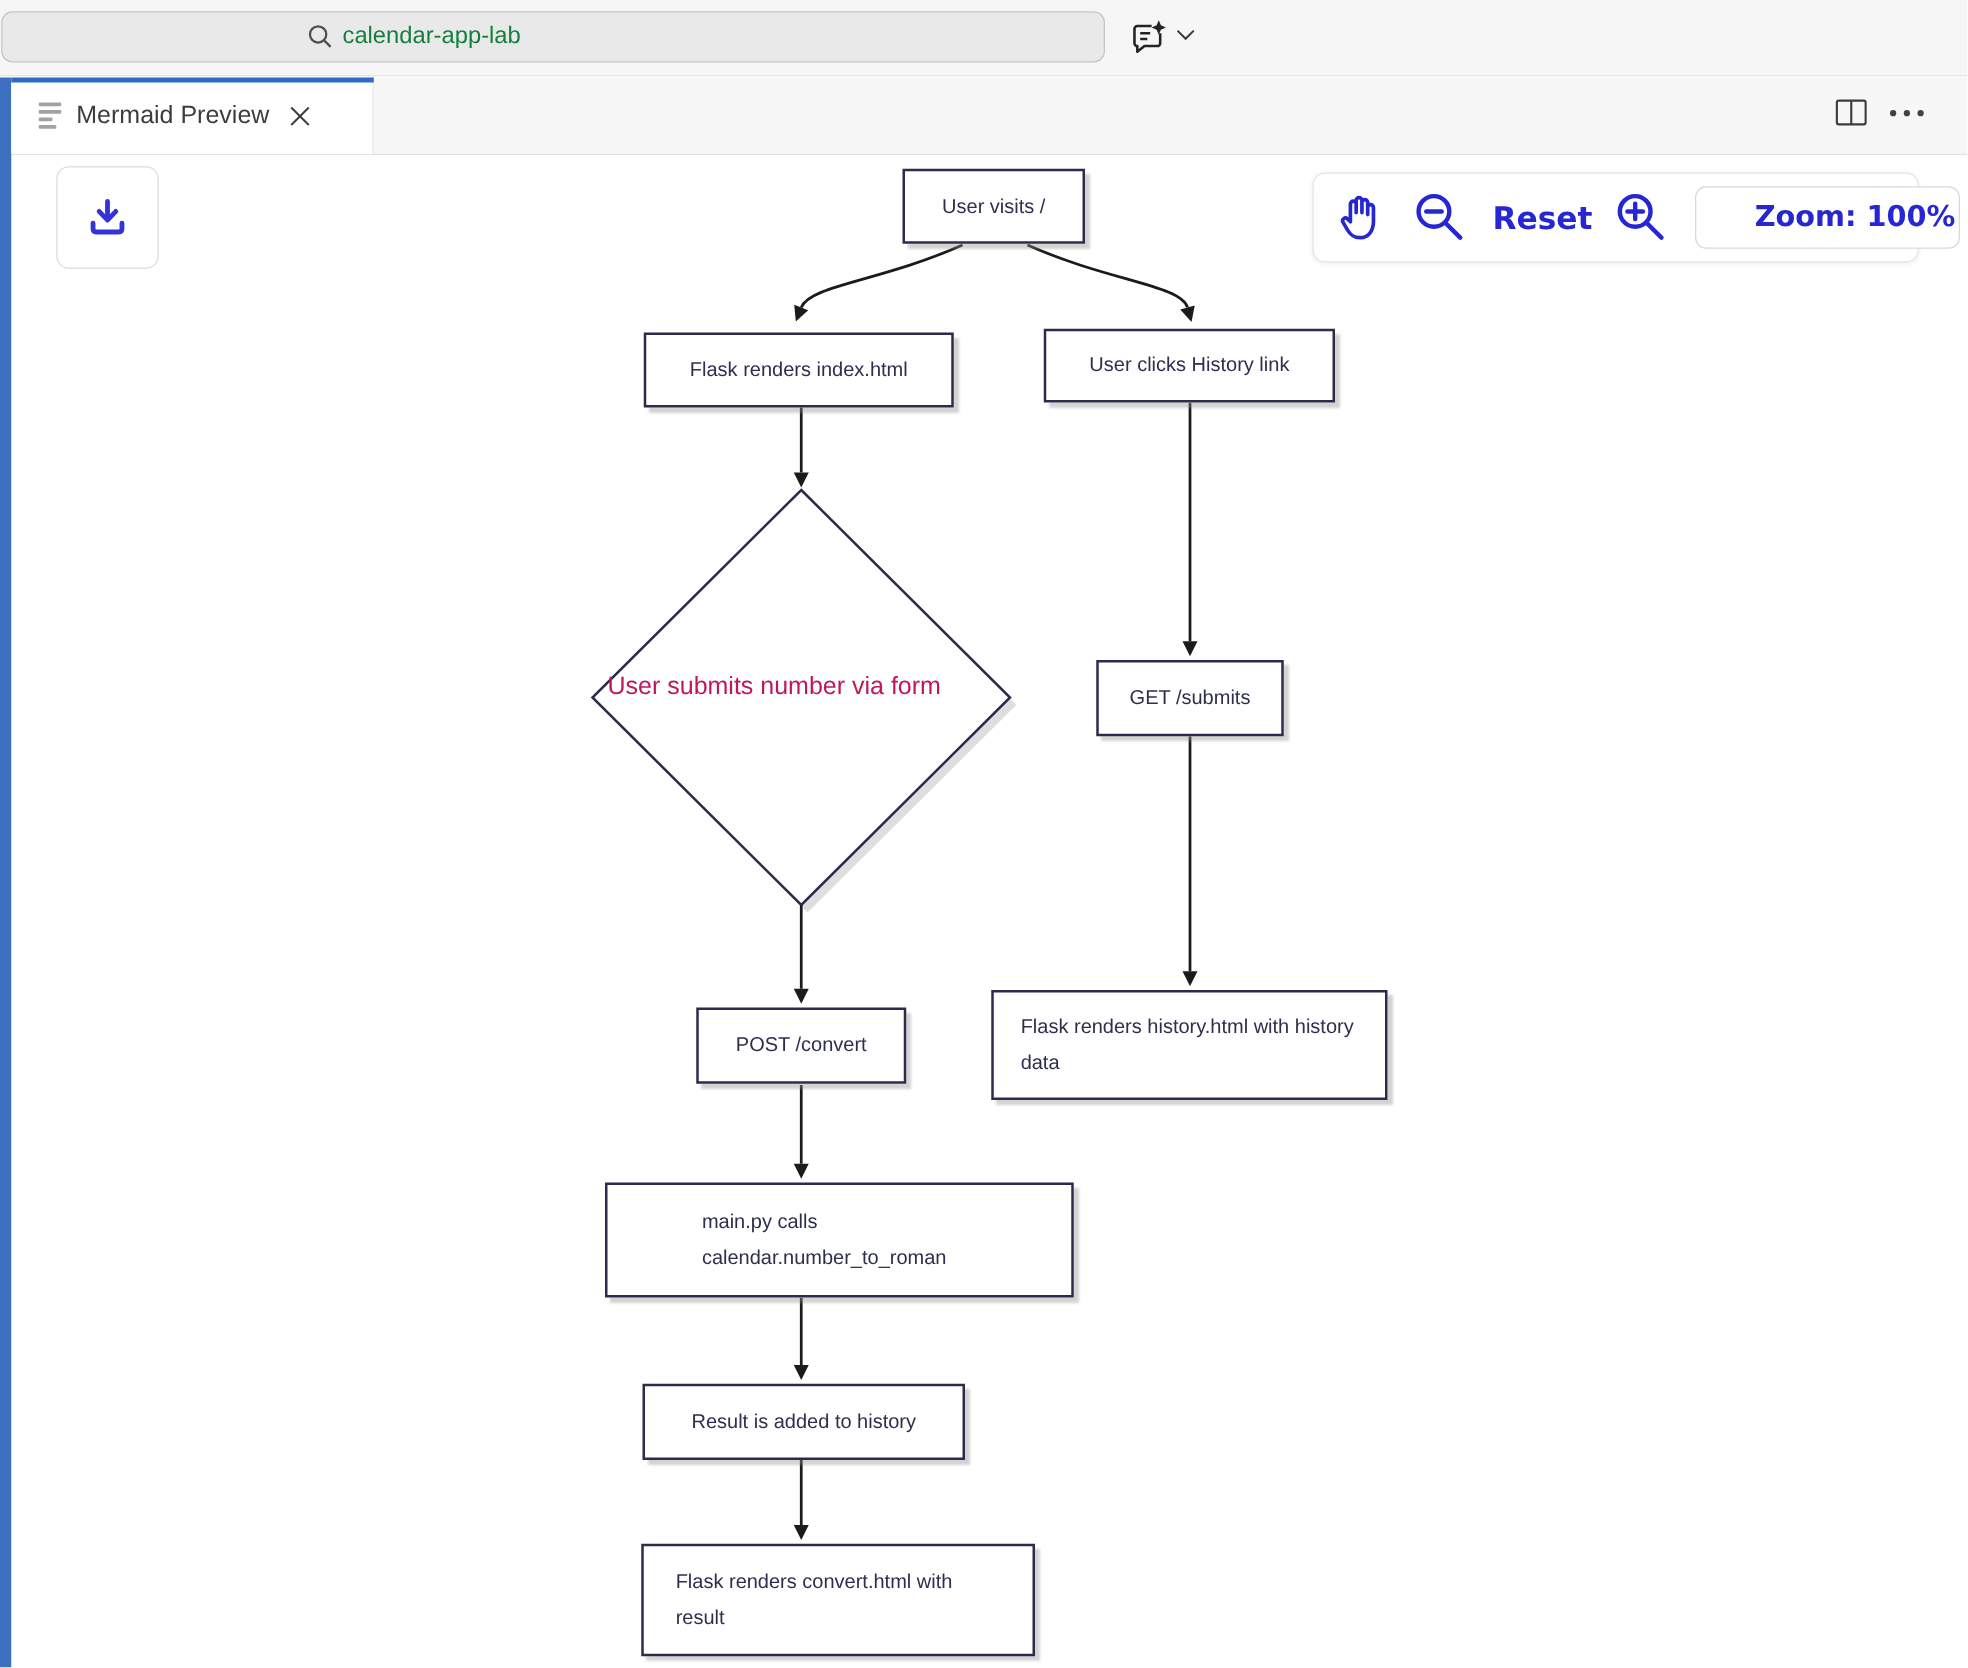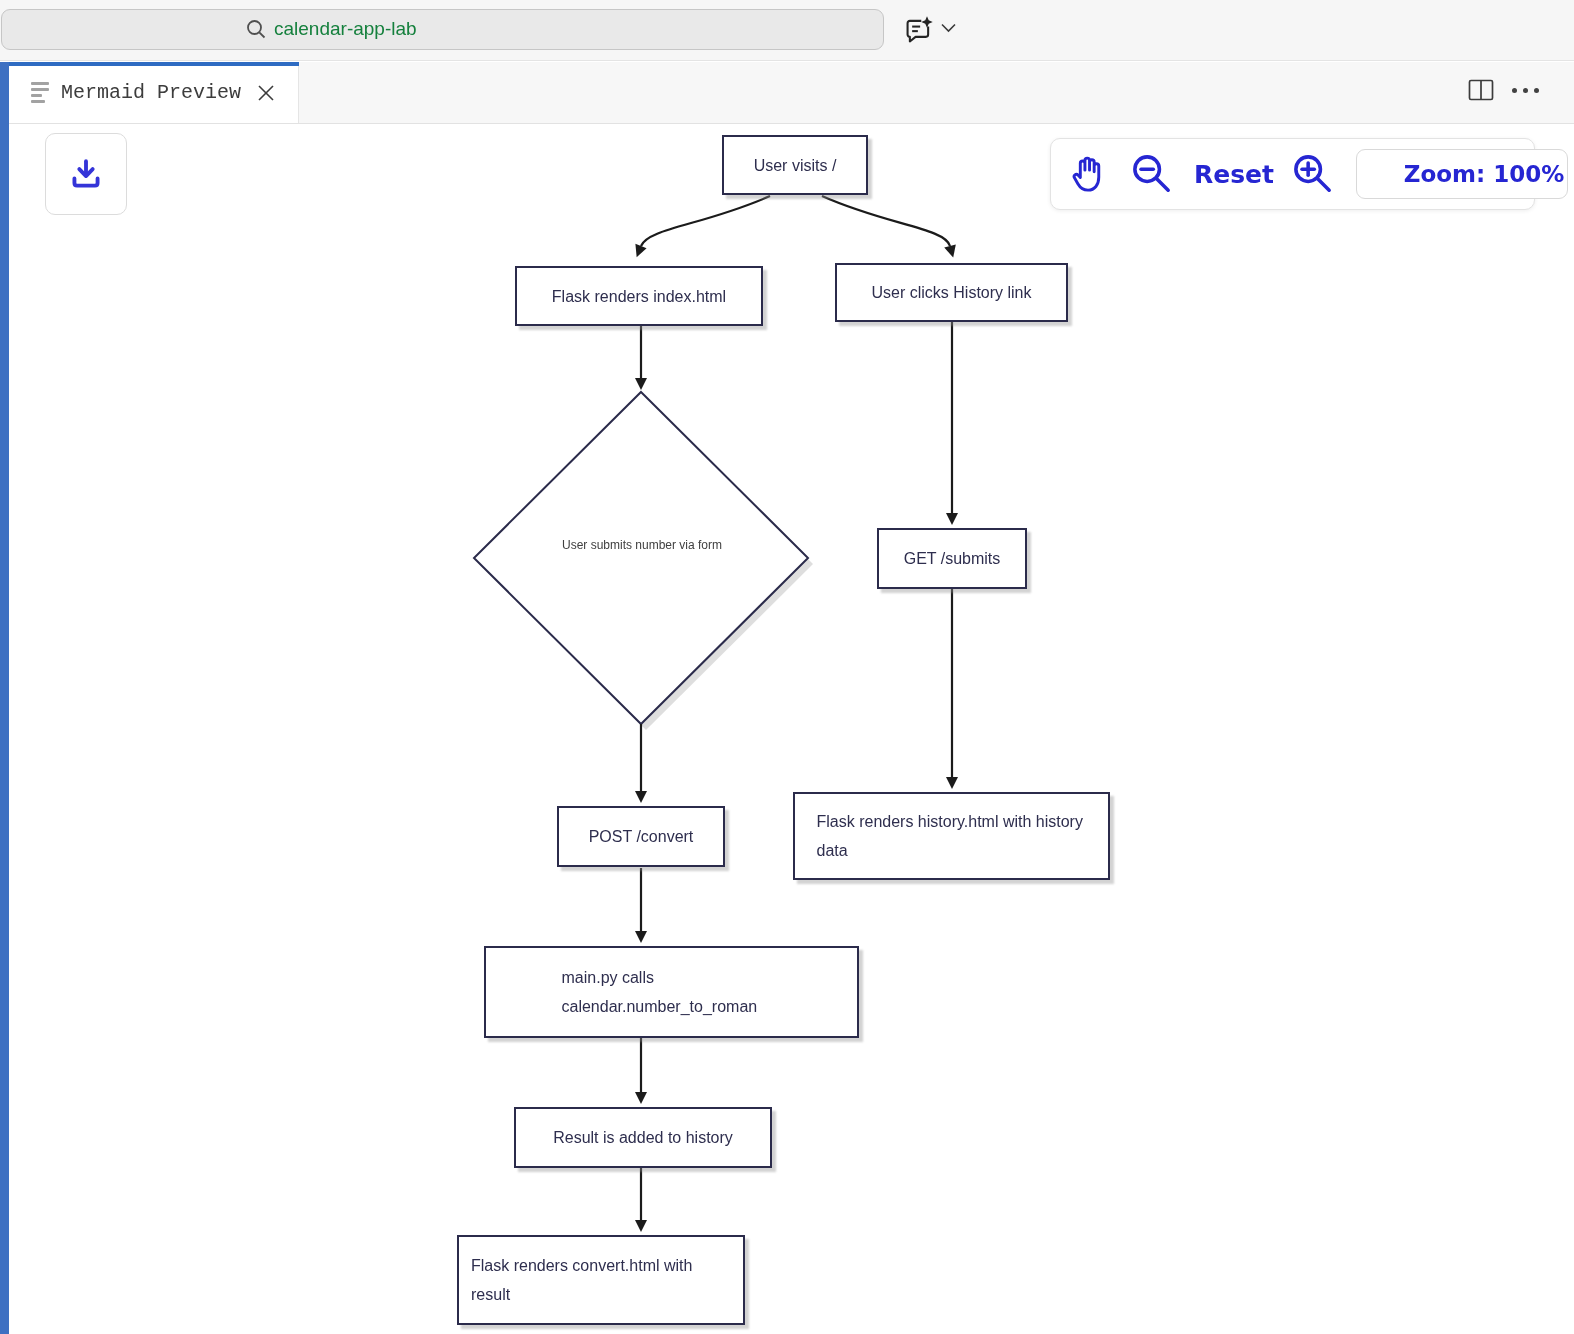--- a/index.html
+++ b/index.html
@@ -13,21 +13,21 @@
     border:1px solid #c6c6c6;border-radius:9px;}
   #search-icon{left:245px;top:18px;}
   #search-text{left:274px;top:15px;font-size:19px;color:#15803d;line-height:28px;}
   #copilot-icon{left:903px;top:14px;}
   #copilot-chevron{left:941px;top:23px;}
 
   
   #leftbar{left:0;top:62px;width:9px;height:1272px;background:#3e70c2;}
   #tabstrip{left:9px;top:62px;width:1565px;height:61px;background:#f7f7f7;border-bottom:1px solid #e2e2e2;}
   #active-tab{left:9px;top:62px;width:290px;height:61px;background:#ffffff;
-    border-right:1px solid #e5e5e5;box-sizing:border-box;display:flex;align-items:center;padding-left:22px;font-family:Liberation Mono, monospace;}
+    border-right:1px solid #e5e5e5;box-sizing:border-box;display:flex;align-items:center;padding-left:22px;}
   #tab-accent{left:9px;top:62px;width:290px;height:4px;background:#2e6bc2;}
   .tab-label{font-size:20px;color:#3d3d3d;margin-left:12px;white-space:nowrap;}
   .preview-icon span{display:block;height:3px;background:#a2a2a2;border-radius:1px;margin-bottom:3px;}
   #tab-close{margin-left:16px;display:flex;align-items:center;}
   #split-editor{left:1468px;top:79px;}
   #more-actions{left:1512px;top:88px;display:flex;gap:6px;}
   #more-actions i{width:5px;height:5px;border-radius:50%;background:#424242;display:block;}
 
   
   #download-btn{left:45px;top:133px;width:80px;height:80px;background:#fff;border:1px solid #dcdcdc;
@@ -43,22 +43,22 @@
   #zoom-level{left:305px;top:10px;width:166px;height:48px;border:1.5px solid #d9d9d9;border-radius:9px;
     display:flex;align-items:center;justify-content:center;font-size:23px;font-weight:bold;color:#2626d2;
     font-family:"DejaVu Sans",sans-serif;background:#fff;padding-left:44px;}
 
   
   #edges{left:0;top:0;width:1574px;height:1334px;pointer-events:none;z-index:1;}
   .node{position:absolute;z-index:2;background:#ffffff;border:2px solid #2b2b4b;box-sizing:border-box;
     display:flex;align-items:center;justify-content:center;text-align:left;
     font-size:16px;color:#2e2e4e;box-shadow:4px 4px 2px rgba(145,145,145,.4);line-height:29px;}
   .node span{display:block;}
-  #node-diamond-label{position:absolute;z-index:2;left:486px;top:538px;width:312px;text-align:center;
-    font-size:12px;color:#404040;}
+  #node-diamond-label{position:absolute;z-index:2;left:486px;top:538px;width:312px;text-align:left;
+    font-size:20px;color:#be185d;}
   svg{display:block;}
 </style>
 </head>
 <body>
 
 <div id="page">
 
   <div id="titlebar" class="abs">
     <div id="search-field" class="abs"></div>
     <div id="search-icon" class="abs">
@@ -191,21 +191,21 @@
     </div>
 
   <div class="node" style="left:484px;top:946px;width:375px;height:92px">
     <span style="max-width:220px">main.py calls calendar.number_to_roman</span>
     </div>
 
   <div class="node" style="left:514px;top:1107px;width:258px;height:61px">
     <span>Result is added to history</span>
     </div>
 
-  <div class="node" style="left:457px;top:1235px;width:288px;height:90px">
+  <div class="node" style="left:513px;top:1235px;width:315px;height:90px">
     <span style="max-width:260px">Flask renders convert.html with result</span>
     </div>
 
   <div class="node" style="left:877px;top:528px;width:150px;height:61px">
     <span>GET /submits</span>
     </div>
 
   <div class="node" style="left:793px;top:792px;width:317px;height:88px">
     <span style="max-width:270px">Flask renders history.html with history data</span>
     </div>

